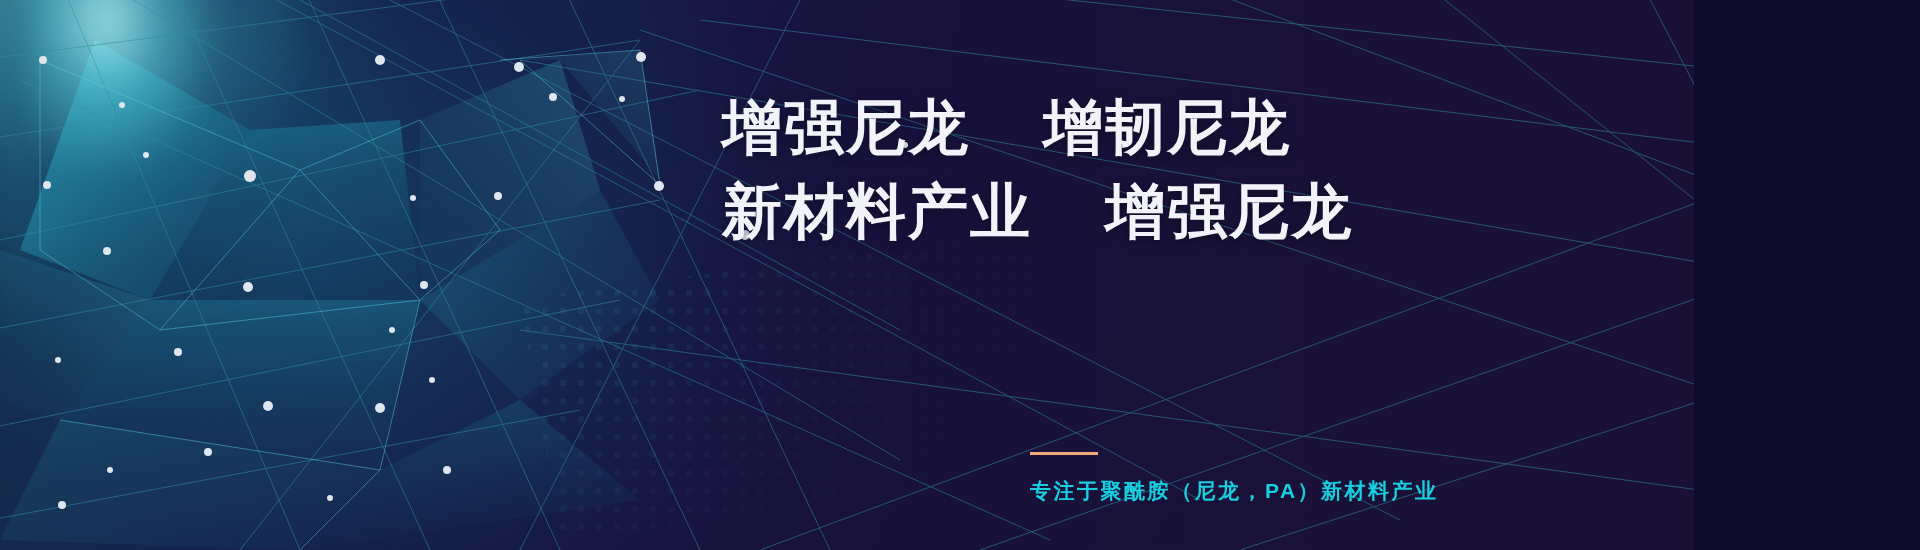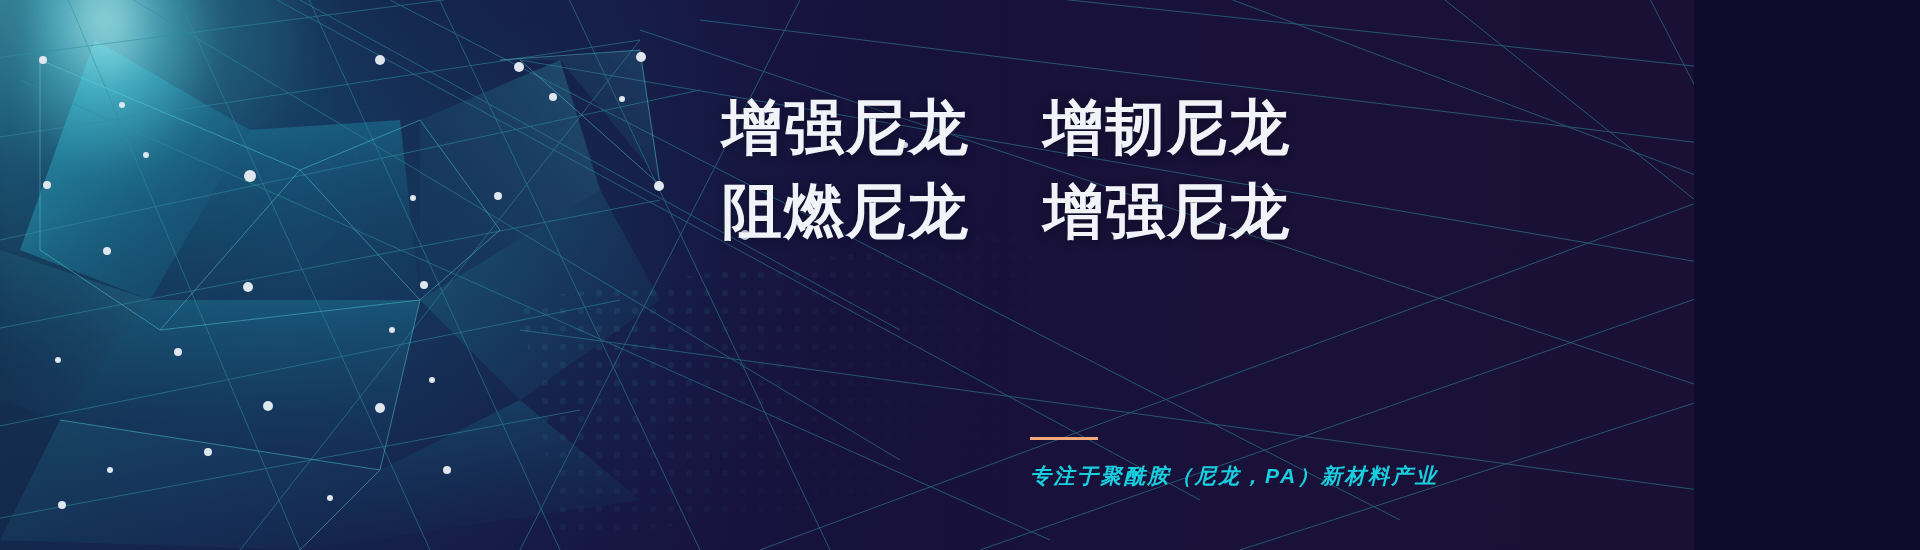--- a/index.html
+++ b/index.html
@@ -65,23 +65,22 @@
     line-height: 84px;
     font-weight: bold;
     letter-spacing: 2px;
     white-space: nowrap;
     text-shadow: 0 2px 10px rgba(0,0,0,0.35);
   }
   .headline .gap { display: inline-block; width: 36px; }
   .sub-wrap {
     position: absolute;
     left: 1030px;
-    top: 437px;
+    top: 452px;
     width: 440px;
-    font-style: italic;
   }
   .sub-rule {
     width: 68px;
     height: 3px;
     background: #f3a878;
     margin-bottom: 22px;
   }
   .subtitle {
     color: #18cfe0;
     font-size: 21px;
@@ -220,21 +219,21 @@
     </g>
   </svg>
 
   <div class="content">
     <div class="headline">
       <span>增强尼龙</span>
       <span class="gap"></span>
       <span>增韧尼龙</span>
     </div>
     <div class="headline">
-      <span>阻燃尼龙</span>
+      <span>新材料产业</span>
       <span class="gap"></span>
       <span>增强尼龙</span>
     </div>
   </div>
 
   <div class="sub-wrap">
     <div class="sub-rule"></div>
     <div class="subtitle">专注于聚酰胺（尼龙，PA）新材料产业</div>
   </div>
 

